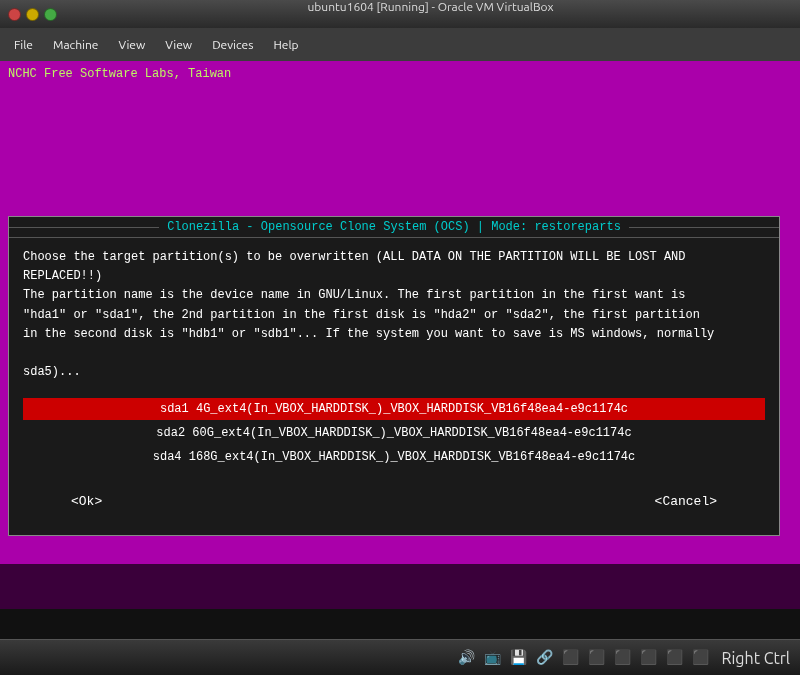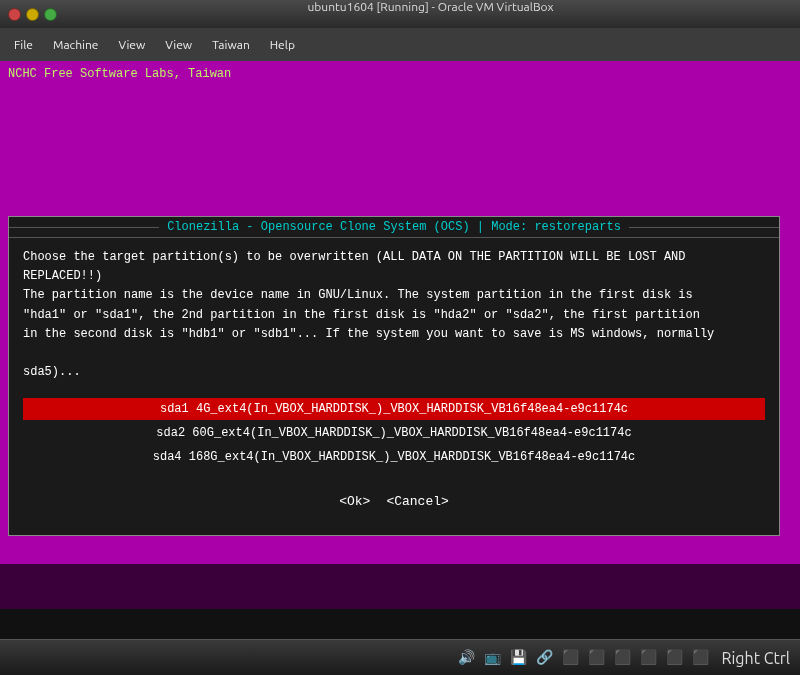--- a/index.html
+++ b/index.html
@@ -143,21 +143,21 @@
       width: 100%;
       text-align: center;
       padding: 2px 8px;
     }
     .partition-item.selected {
       background: #cc0000;
       color: #ffffff;
     }
     .dialog-buttons {
       display: flex;
-      justify-content: center;
+      justify-content: space-between;
       padding: 8px 40px 14px 40px;
     }
     .dialog-btn {
       color: #ffffff;
       font-family: 'Courier New', Courier, monospace;
       font-size: 13px;
       background: transparent;
       border: none;
       cursor: pointer;
       padding: 2px 8px;
@@ -215,37 +215,37 @@
     <div class="win-btn maximize"></div>
   </div>
   <div class="titlebar-text">ubuntu1604 [Running] - Oracle VM VirtualBox</div>
 </div>
 
 <div class="menubar">
   <div class="menu-item">File</div>
   <div class="menu-item">Machine</div>
   <div class="menu-item">View</div>
   <div class="menu-item">View</div>
-  <div class="menu-item">Taiwan</div>
+  <div class="menu-item">Devices</div>
   <div class="menu-item">Help</div>
 </div>
 
 <div class="vm-area">
   <div class="vm-top-label">NCHC Free Software Labs, Taiwan</div>
 
   <div class="dialog">
     <div class="dialog-titlebar">
       <div class="dialog-title-lines"></div>
       <div class="dialog-title-text">Clonezilla - Opensource Clone System (OCS) | Mode: restoreparts</div>
     </div>
     <div class="dialog-content">
       <div class="dialog-description">
         <span>Choose the target partition(s) to be overwritten (ALL DATA ON THE PARTITION WILL BE LOST AND</span><br>
         <span>REPLACED!!)</span><br>
-        <span>The partition name is the device name in GNU/Linux. The system partition in the first disk is</span><br>
+        <span>The partition name is the device name in GNU/Linux. The first partition in the first want is</span><br>
         <span>"hda1" or "sda1", the 2nd partition in the first disk is "hda2" or "sda2", the first partition</span><br>
         <span>in the second disk is "hdb1" or "sdb1"... If the system you want to save is MS windows, normally</span><br>
         <br>
         <span>sda5)...</span>
       </div>
 
       <div class="partition-list">
         <div class="partition-item selected">sda1 4G_ext4(In_VBOX_HARDDISK_)_VBOX_HARDDISK_VB16f48ea4-e9c1174c</div>
         <div class="partition-item">sda2 60G_ext4(In_VBOX_HARDDISK_)_VBOX_HARDDISK_VB16f48ea4-e9c1174c</div>
         <div class="partition-item">sda4 168G_ext4(In_VBOX_HARDDISK_)_VBOX_HARDDISK_VB16f48ea4-e9c1174c</div>

